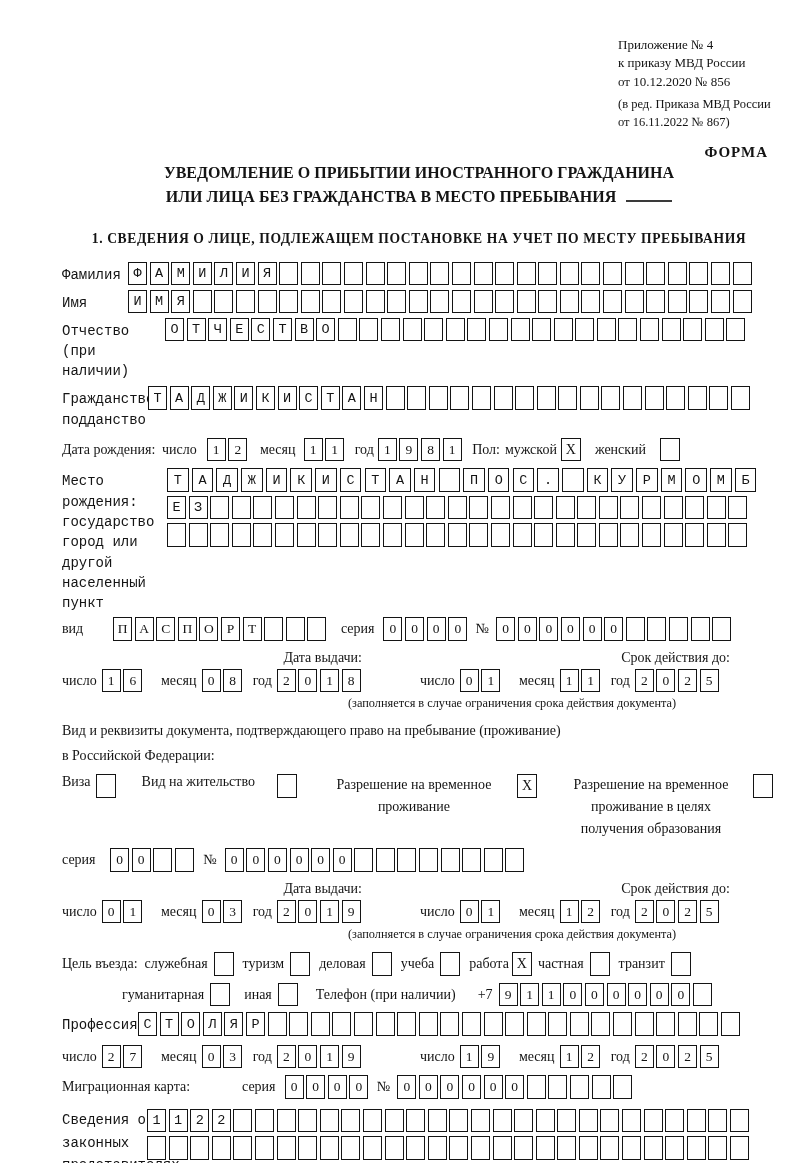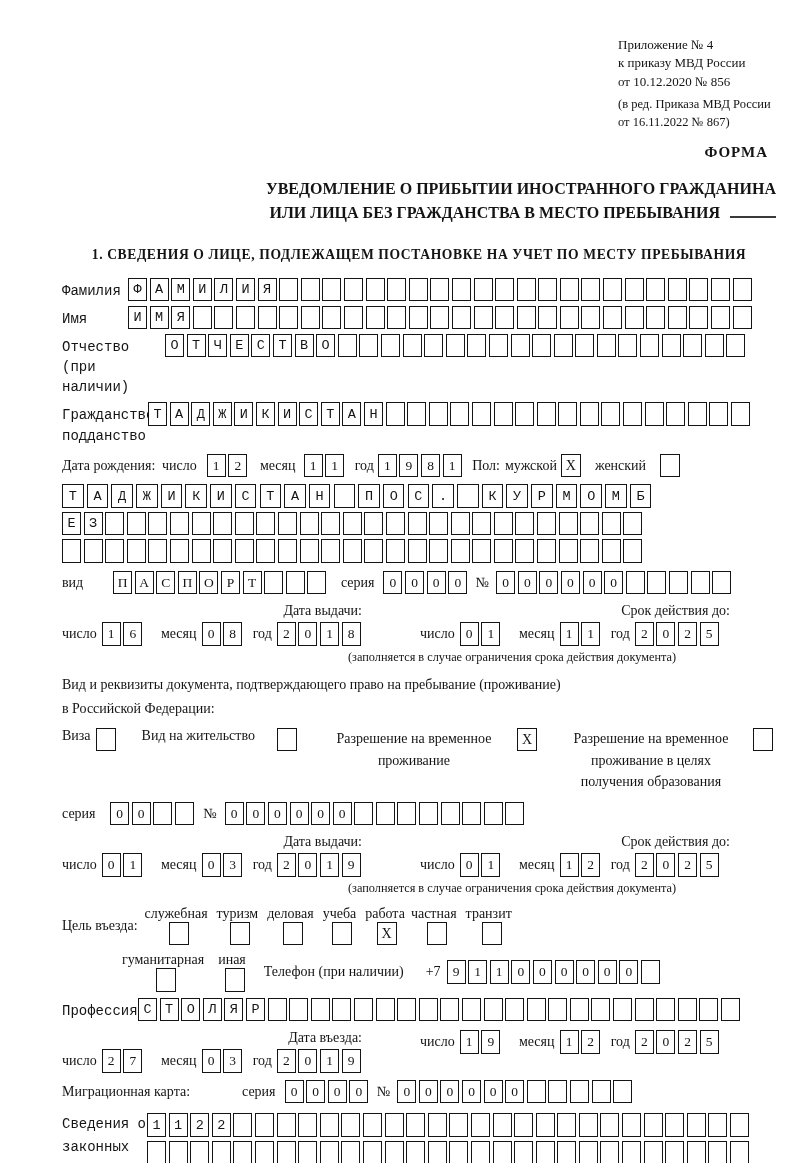--- a/index.html
+++ b/index.html
@@ -11,21 +11,21 @@
   }
   .page { width:800px; height:1163px; padding:0 24px 0 62px; position:relative; }
 
   [data-lines] { white-space:pre-line; }
 
   .appendix { margin-top:36px; margin-left:556px; font-size:13px; line-height:1.42; }
   .edition  { margin-top:5px;  font-size:12.5px; line-height:1.42; }
   .forma { margin-top:12px; text-align:right; padding-right:8px;
            font-weight:bold; font-size:15px; letter-spacing:1px; }
 
-  .title { margin-top:16px; text-align:right; font-weight:bold; font-size:16px; line-height:1.5; }
+  .title { text-align:center; font-weight:bold; font-size:16px; line-height:1.5; }
   .tline { display:inline-block; width:46px; border-bottom:2px solid #3a3a3a; margin-left:10px; }
 
   .sect { margin-top:22px; font-weight:bold; font-size:13.6px; text-align:center; letter-spacing:0.6px; }
 
   .frow { display:flex; align-items:flex-start; margin-top:4.5px;font-family:Liberation Mono, monospace; }
   .flabel { flex:0 0 auto; padding-top:3px; line-height:1.45; }
   .w66  { width:66px; }
   .w86  { width:86px; }
   .w103 { width:103px; }
   .w105 { width:105px; }
@@ -56,21 +56,21 @@
 
   .dochead { margin-top:6px; text-align:center; font-weight:bold; font-size:13.8px; }
 
   .restext { margin-top:8px; line-height:1.75; font-size:14px; }
 
   .permits { display:flex; align-items:flex-start; margin-top:6px; }
   .permits .cbox { margin-left:8px; }
   .pblock { text-align:center; line-height:1.55; }
 
   .prow { display:flex; align-items:center; margin-top:10px; }
-  .opt { display:flex; align-items:center; margin-right:9px;flex-direction:column; }
+  .opt { display:flex; align-items:center; margin-right:9px; }
   .opt .cbox { margin-left:6px; }
 
   .stack > .cells { margin-bottom:4px; }
 </style>
 </head>
 <body>
 
 <div class="page">
 
   <div class="appendix">
@@ -249,20 +249,24 @@
         <div class="cell">1</div>
       </div>
     <span class="lab" style="margin-left:8px;">Пол:</span>
     <span class="lab" style="margin-left:5px;">мужской</span>
     <span class="cbox" style="margin-left:4px;">X</span>
     <span class="lab" style="margin-left:14px;">женский</span>
     <span class="cbox" style="margin-left:14px;"></span>
   </div>
 
   <div class="frow" style="margin-top:7px;">
+    <div class="flabel w105" data-lines="labels.birth_place">Место рождения:
+государство
+город или другой
+населенный пункт</div>
     <div class="stack">
       <div class="cells wide">
           <div class="cell">Т</div>
           <div class="cell">А</div>
           <div class="cell">Д</div>
           <div class="cell">Ж</div>
           <div class="cell">И</div>
           <div class="cell">К</div>
           <div class="cell">И</div>
           <div class="cell">С</div>
@@ -610,21 +614,20 @@
         <div class="cell"></div>
         <div class="cell"></div>
         <div class="cell"></div>
         <div class="cell"></div>
         <div class="cell"></div>
       </div>
   </div>
 
   <div class="dpair">
     <div class="dpl">
-      <div class="dphead">Дата въезда:</div>
       <div class="dg">
         <span class="lab">число</span>
         <div class="cells">
             <div class="cell">2</div>
             <div class="cell">7</div>
           </div>
         <span class="lab" style="margin-left:8px;">месяц</span>
         <div class="cells">
             <div class="cell">0</div>
             <div class="cell">3</div>

